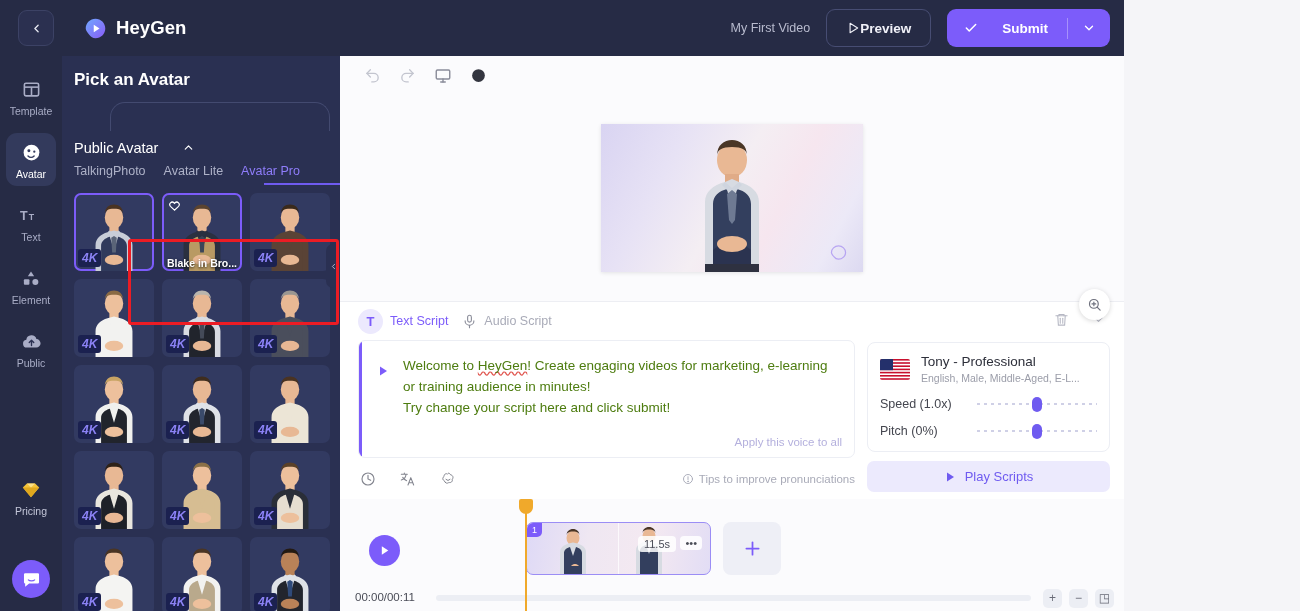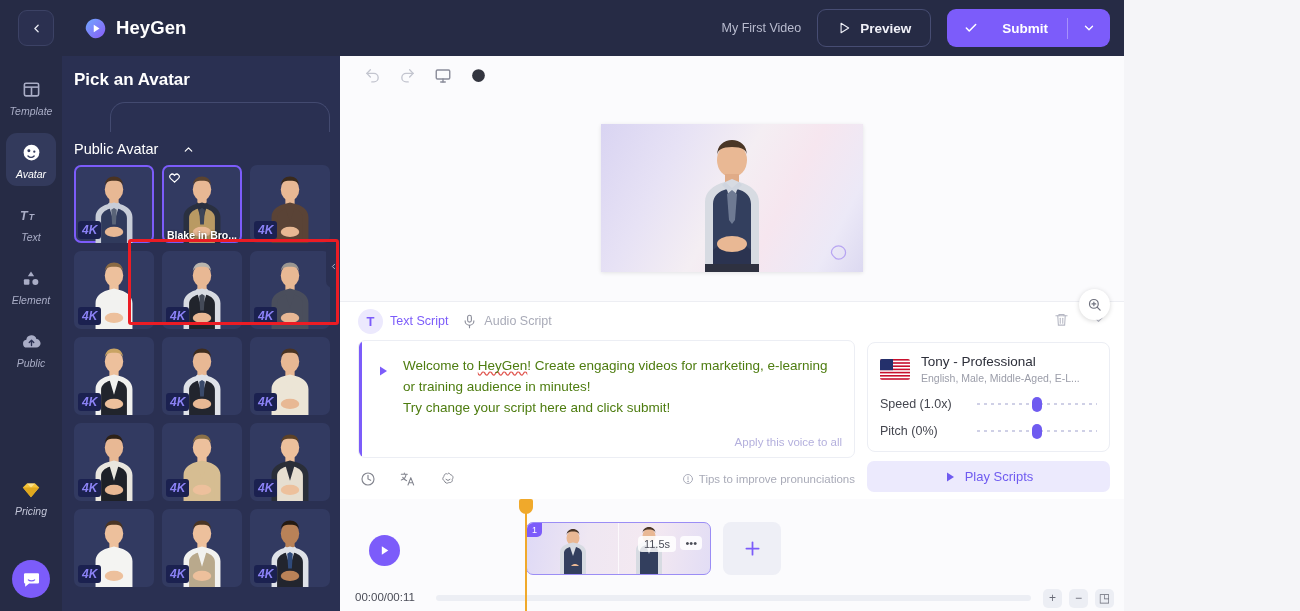--- a/index.html
+++ b/index.html
@@ -19,21 +19,21 @@
     width: 36px; height: 36px; border-radius: 9px; border: 1px solid #3c4265;
     background: #2b3050; display: flex; align-items: center; justify-content: center;
     color: #e8e9f2; cursor: pointer; margin-left: 4px;
   }
   .brand { display: flex; align-items: center; gap: 9px; margin-left: 30px; }
   .brand-logo { width: 23px; height: 23px; }
   .brand-name { color: #fff; font-size: 18.5px; font-weight: bold; letter-spacing: .1px; }
   .header-right { margin-left: auto; display: flex; align-items: center; gap: 16px; }
   .vid-title { color: #b9bccf; font-size: 12.5px; }
   .preview-btn {
-    display: flex; align-items: center; gap: 9px; height: 38px; padding: 0 19px;
+    display: flex; align-items: center; height: 38px; padding: 0 19px;
     border: 1px solid #474d73; border-radius: 9px; background: transparent;
     color: #f0f1f8; font-size: 13.5px; font-weight: bold; cursor: pointer;
   }
   .submit-group {
     display: flex; align-items: center; height: 38px; background: #7c5cfa;
     border-radius: 9px; overflow: hidden; cursor: pointer;
   }
   .submit-main { display: flex; align-items: center; gap: 24px; padding: 0 19px 0 17px; color:#fff; font-size: 13.5px; font-weight: bold; height:100%; }
   .submit-div { width: 1px; height: 21px; background: rgba(255,255,255,.33); }
   .submit-caret { padding: 0 14px; color: #fff; display:flex; align-items:center; height:100%; }
@@ -41,21 +41,21 @@
   
   .body-row { display: flex; flex: 1 1 auto; min-height: 0; }
 
   
   .rail {
     width: 62px; flex: 0 0 62px; background: #262b45; display: flex;
     flex-direction: column; align-items: center; padding-top: 14px; position: relative;
   }
   .rail-item {
     width: 50px; padding: 8px 0 6px; border-radius: 11px; display: flex;
-    flex-direction: column; align-items: center; gap: 4px; cursor: pointer; margin-bottom: 10px; font-style: italic;
+    flex-direction: column; align-items: center; gap: 4px; cursor: pointer; margin-bottom: 10px;
   }
   .rail-item.active { background: #333a5c; }
   .rail-icon { color: #a9adc6; display: flex; align-items: center; justify-content: center; height: 23px; }
   .rail-item.active .rail-icon { color: #fff; }
   .rail-label { color: #a9adc6; font-size: 10.5px; }
   .rail-item.active .rail-label { color: #fff; }
   .rail-pricing { position: absolute; bottom: 78px; }
   .rail-pricing .rail-label { color: #c3c6d8; }
   .chat-bubble {
     position: absolute; bottom: 13px; left: 12px; width: 38px; height: 38px;
@@ -338,20 +338,25 @@
     </div>
 
     <div class="panel">
       <div class="panel-title">Pick an Avatar</div>
       <div class="search-box" placeholder=""></div>
       <div class="section-head">
         <span>Public Avatar</span>
         <svg width="13" height="13" viewBox="0 0 24 24" fill="none" stroke="#fff" stroke-width="2.2" stroke-linecap="round" stroke-linejoin="round">
             <polyline points="18 15 12 9 6 15"></polyline>
           </svg>
+      </div>
+      <div class="tabs">
+        <div class="tab">TalkingPhoto</div>
+        <div class="tab">Avatar Lite</div>
+        <div class="tab active">Avatar Pro</div>
       </div>
       <div class="grid" id="avatar-grid">
           <div class="cell sel">
             <svg class="fig" width="72" height="72" viewBox="0 0 72 78">
               <ellipse cx="36" cy="20" rx="10" ry="12" fill="#e8b894"></ellipse>
               <path d="M26 17c0-8 5-11 10-11s10 3 10 11c0-4.5-3.5-6.5-10-6.5S26 12.5 26 17z" fill="#4a3322"></path>
               <rect x="31" y="29" width="10" height="8" fill="#e8b894"></rect>
               <path d="M16 78V50c0-7 5.5-12 13-14l7-2 7 2c7.5 2 13 7 13 14v28z" fill="#c8cdd8"></path>
               <path d="M22 78V51c0-5 4-8.5 9.5-10l4.5 15 4.5-15c5.5 1.5 9.5 5 9.5 10v27z" fill="#303a5c"></path>
               <path d="M31 34l5 4 5-4 2 2-7 7-7-7z" fill="#c8cdd8"></path>

